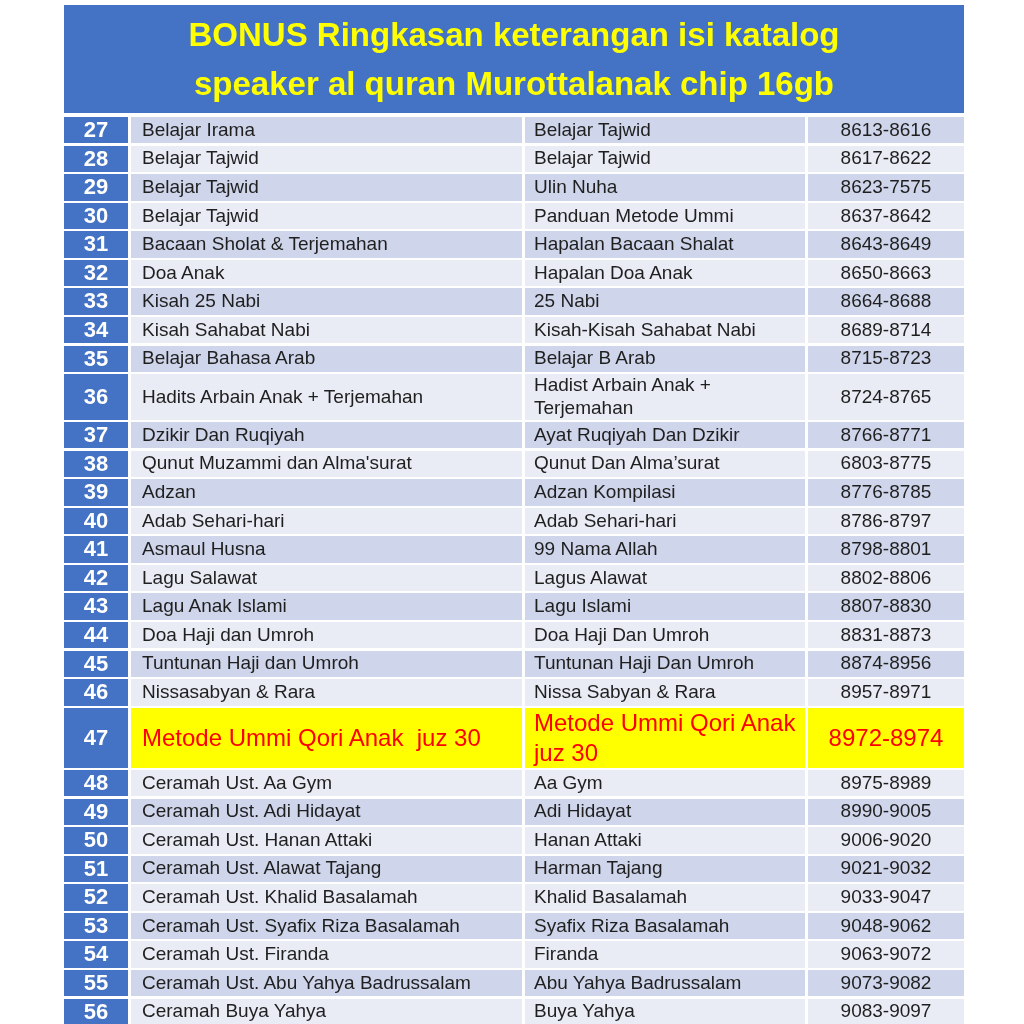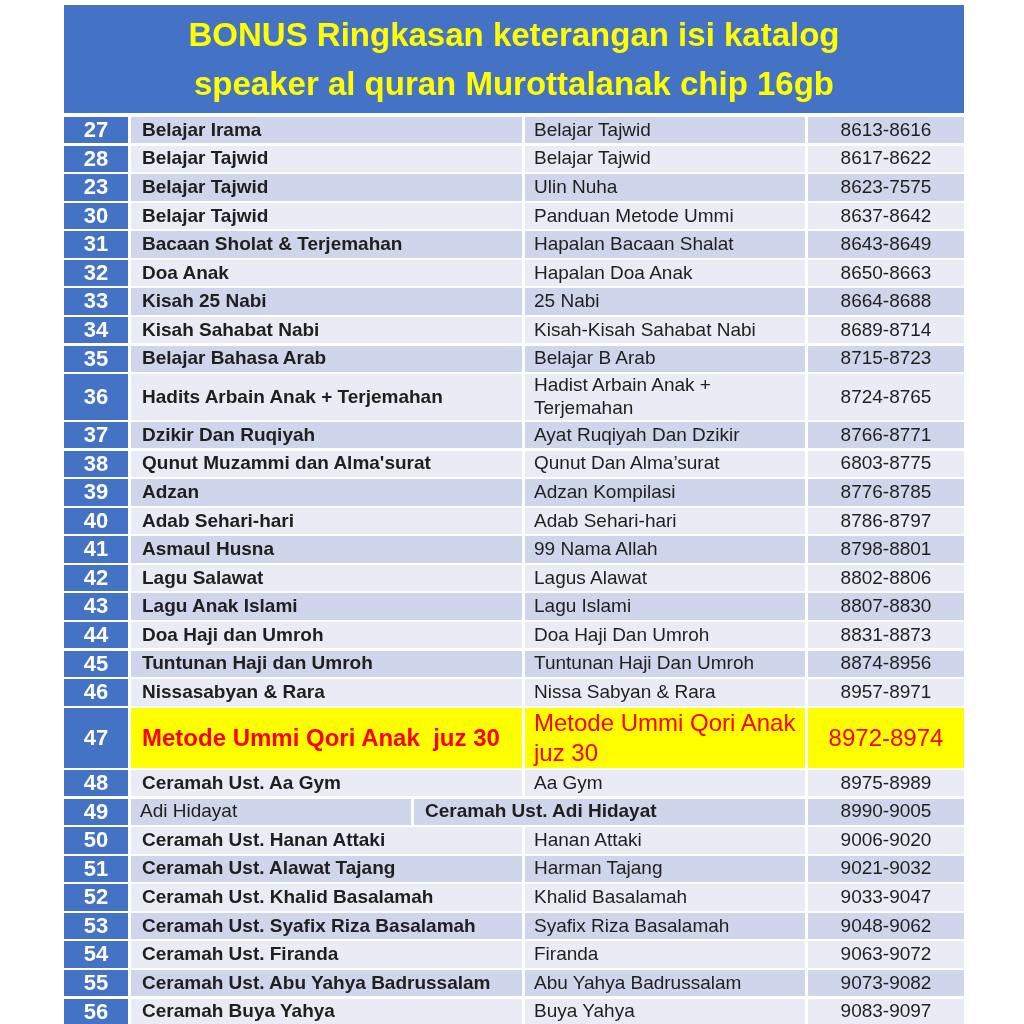--- a/index.html
+++ b/index.html
@@ -29,21 +29,21 @@
   }
   .row { display:flex; gap:3px; min-height:25.5px; }
   .cell { display:flex; align-items:center; color:var(--body-text); font-size:19px; line-height:1.2; }
   .cell-no {
     width:64px; flex:0 0 64px;
     background:var(--index-cell-bg);
     color:var(--index-cell-text);
     justify-content:center;
     font-weight:bold; font-size:22px;
   }
-  .cell-c1 { width:391px; flex:0 0 391px; padding-left:11px; padding-right:6px;font-weight:bold; }
+  .cell-c1 { width:391px; flex:0 0 391px; padding-left:11px; padding-right:6px; }
   .cell-c2 { width:280px; flex:0 0 280px; padding-left:9px; padding-right:6px; }
   .cell-range { width:156px; flex:0 0 156px; justify-content:center; text-align:center; }
   .row.band-a .cell:not(.cell-no) { background:var(--band-dark); }
   .row.band-b .cell:not(.cell-no) { background:var(--band-light); }
   .row.highlight .cell:not(.cell-no) {
     background:var(--highlight-bg);
     color:var(--highlight-text);
     font-size:24px; line-height:1.25;
   }
   .row.highlight .cell-c1 { white-space:pre-wrap; }
@@ -67,21 +67,21 @@
     </div>
 
     <div class="row band-b">
       <div class="cell cell-no">28</div>
       <div class="cell cell-c1">Belajar Tajwid</div>
       <div class="cell cell-c2">Belajar Tajwid</div>
       <div class="cell cell-range">8617-8622</div>
     </div>
 
     <div class="row band-a">
-      <div class="cell cell-no">23</div>
+      <div class="cell cell-no">29</div>
       <div class="cell cell-c1">Belajar Tajwid</div>
       <div class="cell cell-c2">Ulin Nuha</div>
       <div class="cell cell-range">8623-7575</div>
     </div>
 
     <div class="row band-b">
       <div class="cell cell-no">30</div>
       <div class="cell cell-c1">Belajar Tajwid</div>
       <div class="cell cell-c2">Panduan Metode Ummi</div>
       <div class="cell cell-range">8637-8642</div>
@@ -208,22 +208,22 @@
 
     <div class="row band-b">
       <div class="cell cell-no">48</div>
       <div class="cell cell-c1">Ceramah Ust. Aa Gym</div>
       <div class="cell cell-c2">Aa Gym</div>
       <div class="cell cell-range">8975-8989</div>
     </div>
 
     <div class="row band-a">
       <div class="cell cell-no">49</div>
+      <div class="cell cell-c1">Ceramah Ust. Adi Hidayat</div>
       <div class="cell cell-c2">Adi Hidayat</div>
-      <div class="cell cell-c1">Ceramah Ust. Adi Hidayat</div>
       <div class="cell cell-range">8990-9005</div>
     </div>
 
     <div class="row band-b">
       <div class="cell cell-no">50</div>
       <div class="cell cell-c1">Ceramah Ust. Hanan Attaki</div>
       <div class="cell cell-c2">Hanan Attaki</div>
       <div class="cell cell-range">9006-9020</div>
     </div>
 

